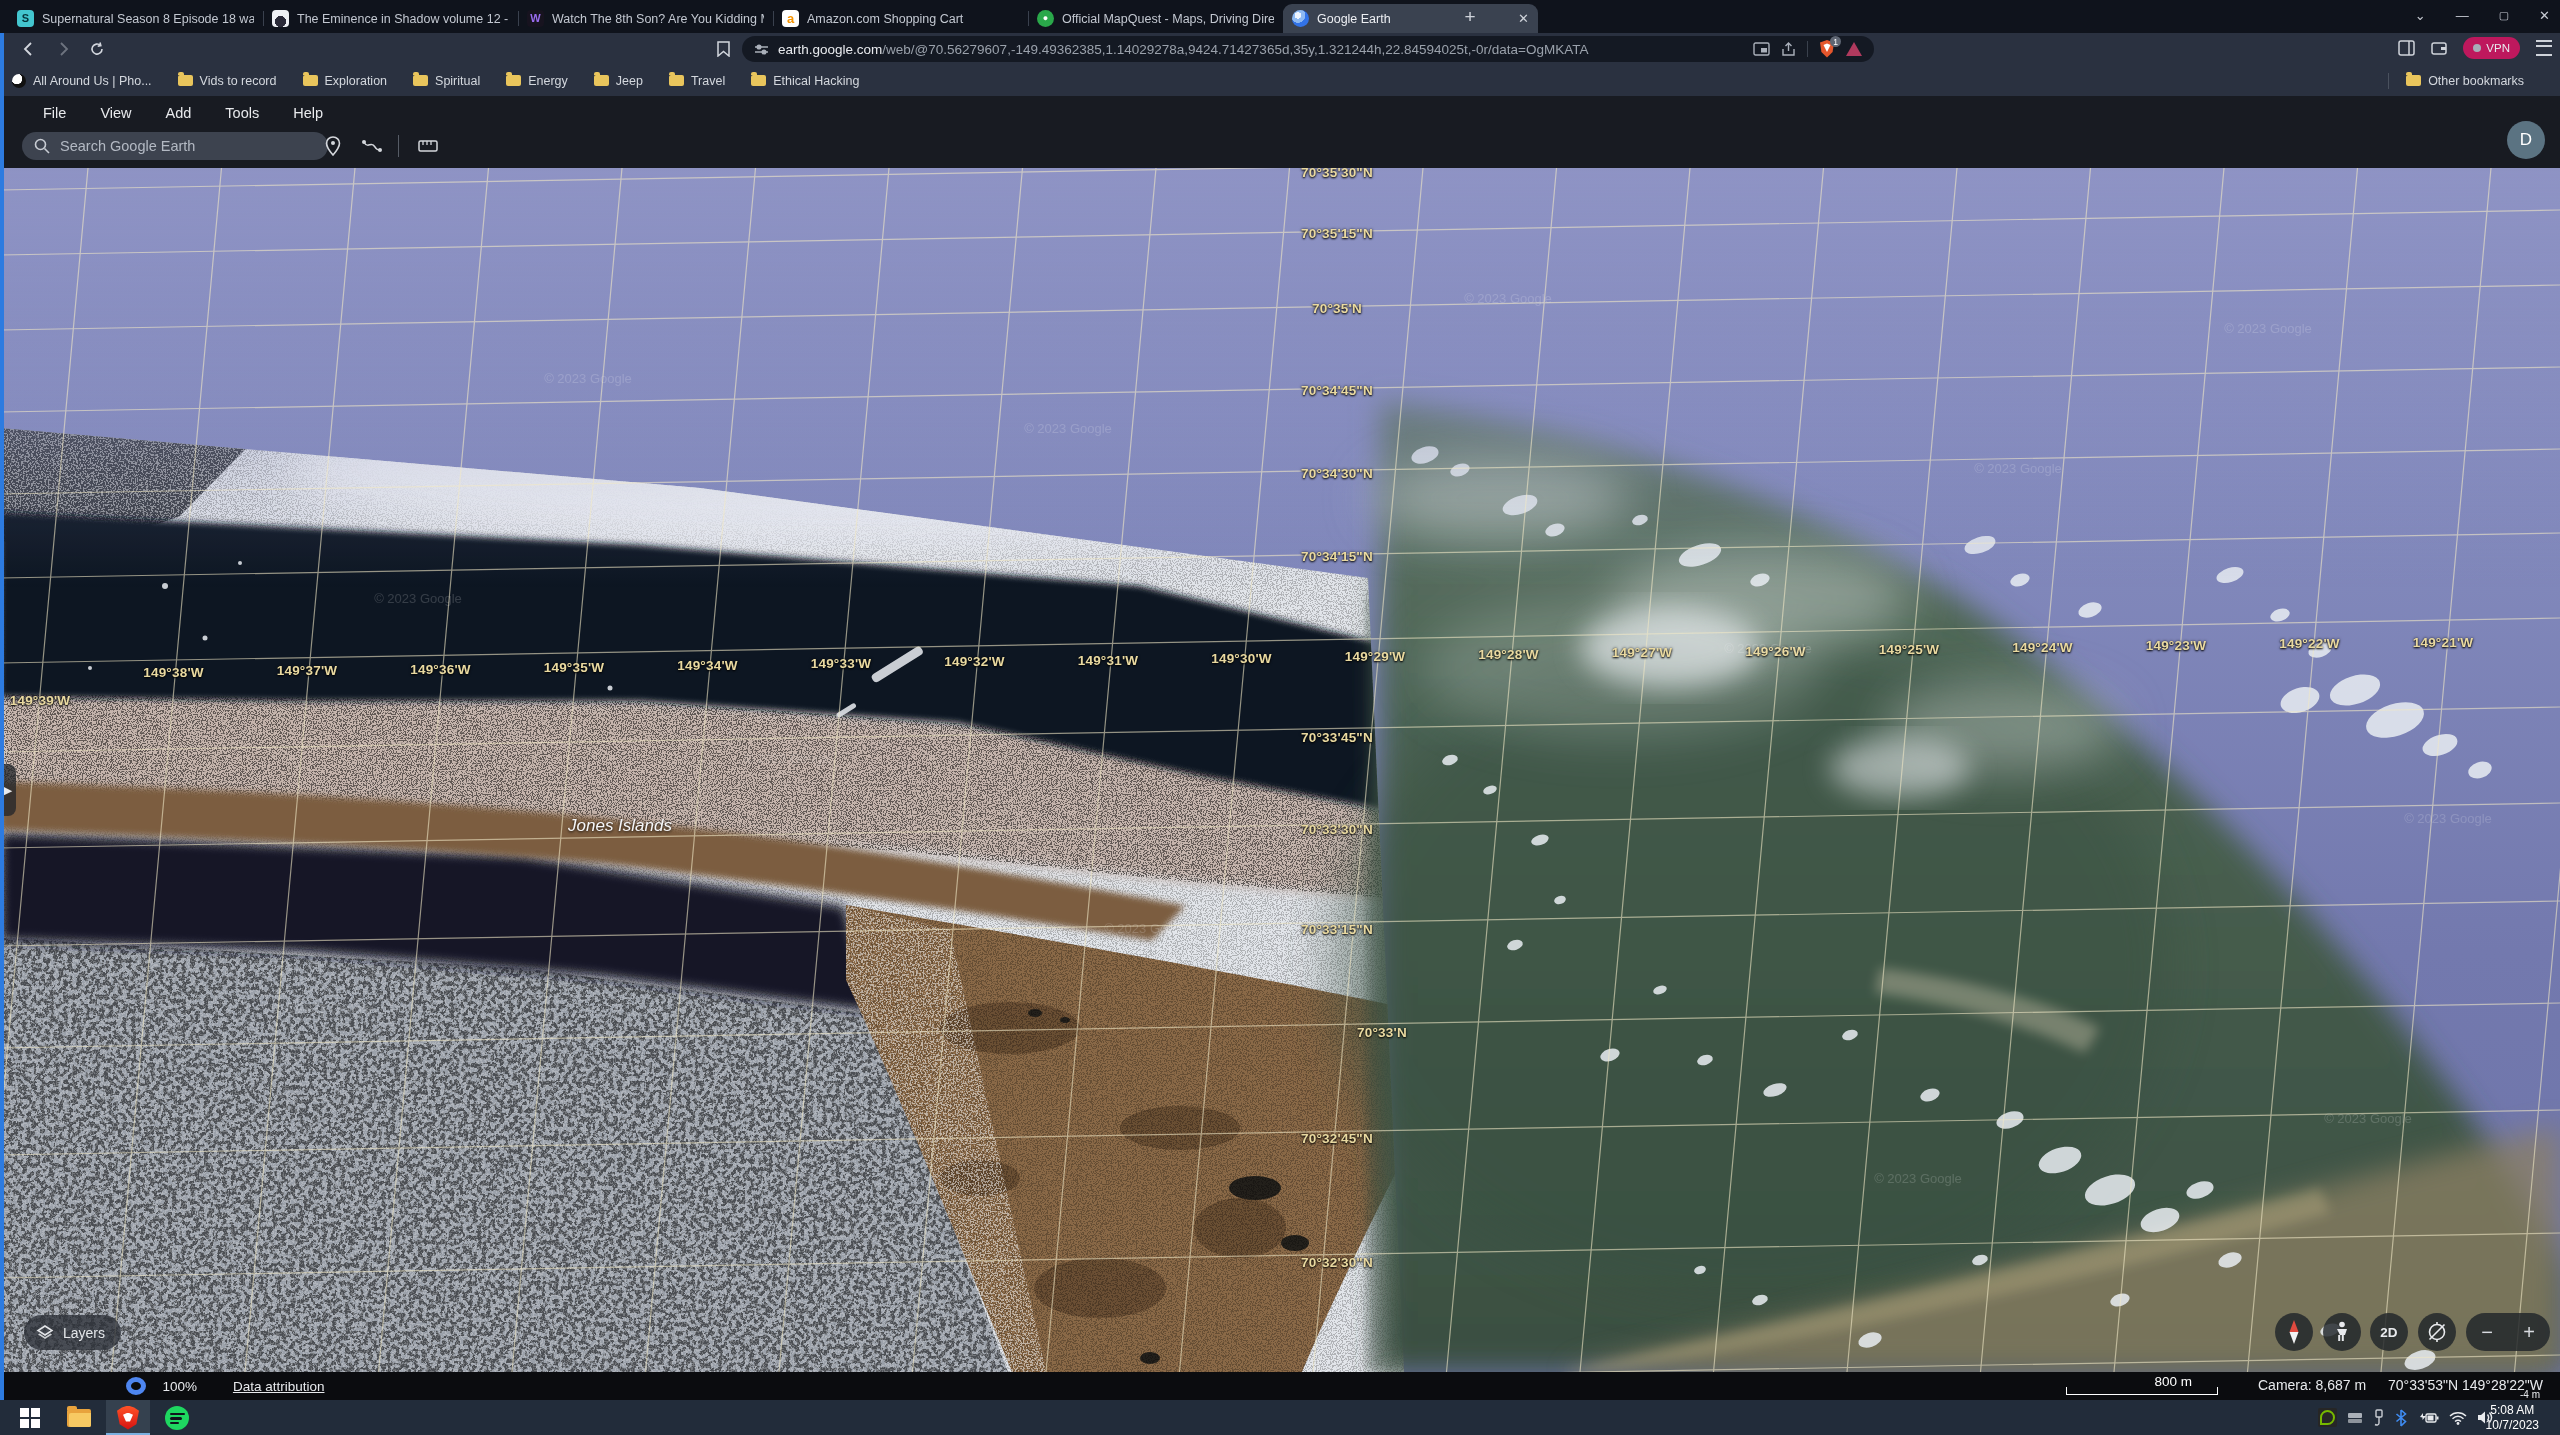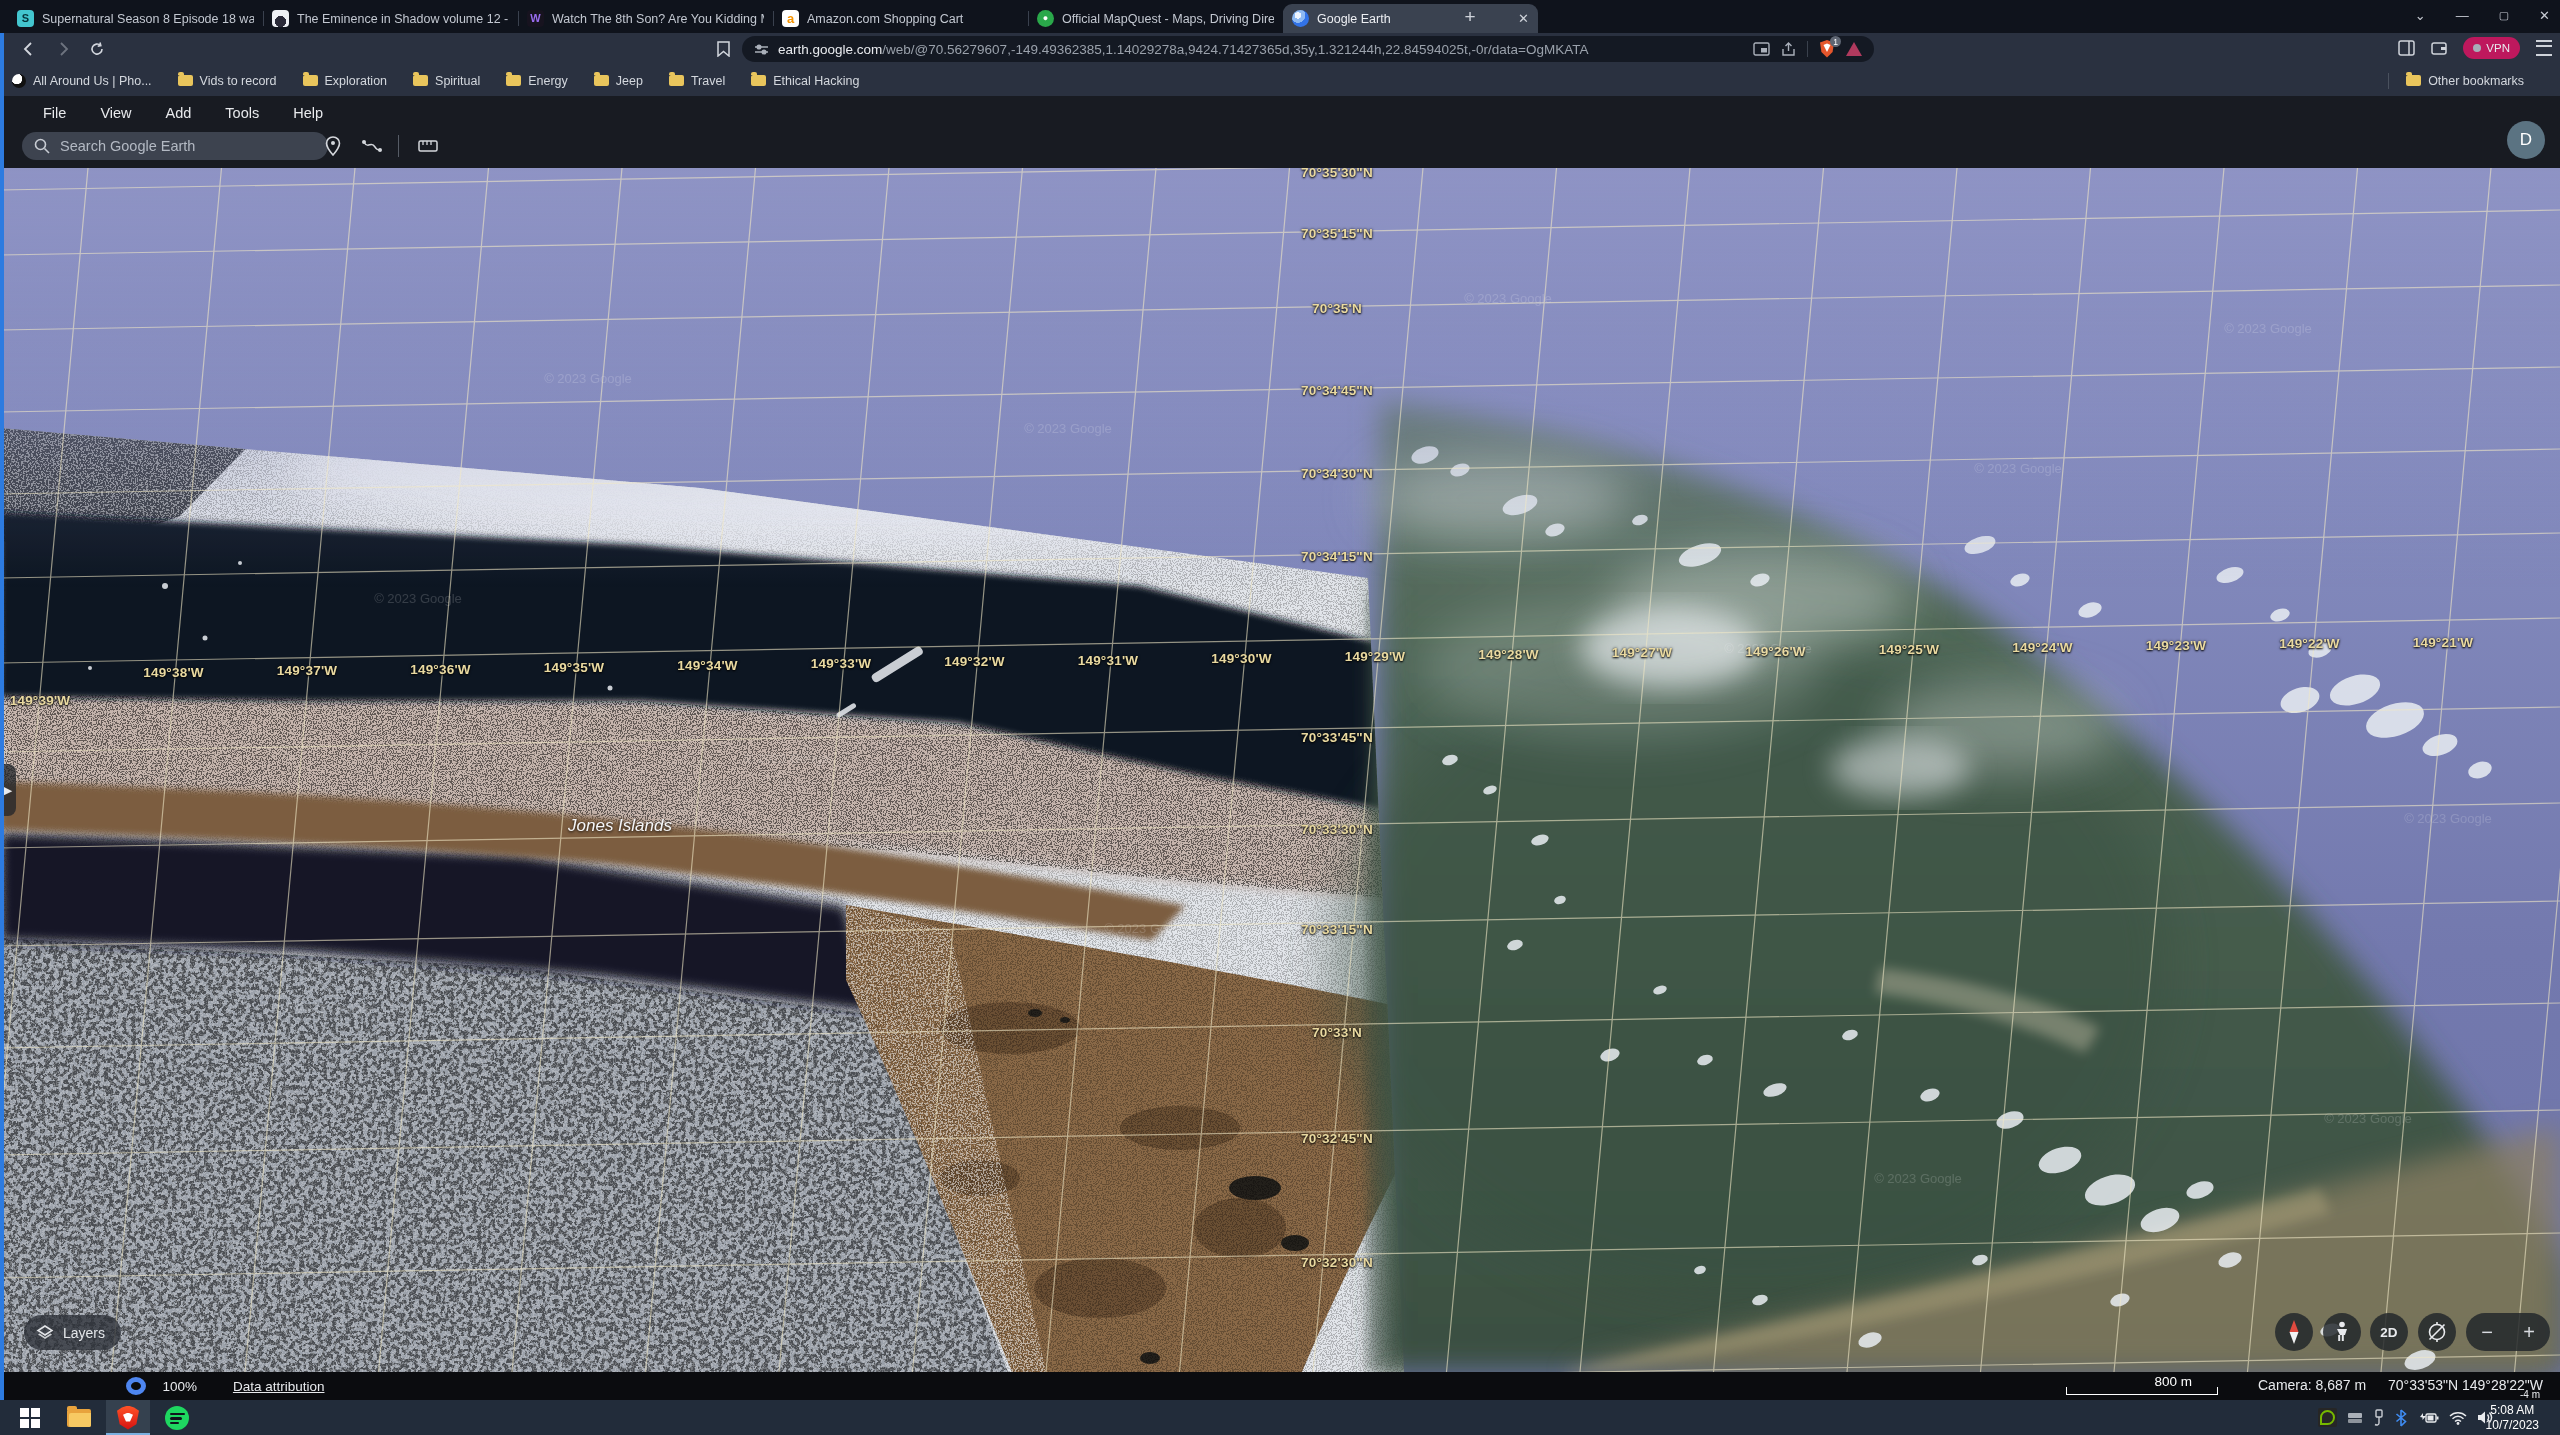--- a/index.html
+++ b/index.html
@@ -346,21 +346,21 @@
     <div class="gridlabel" style="left: 2443px; top: 641.6px;">149°21'W</div>
     <div class="gridlabel" style="left: 1337px; top: 172px;">70°35'30"N</div>
     <div class="gridlabel" style="left: 1337px; top: 233px;">70°35'15"N</div>
     <div class="gridlabel" style="left: 1337px; top: 308px;">70°35'N</div>
     <div class="gridlabel" style="left: 1337px; top: 390px;">70°34'45"N</div>
     <div class="gridlabel" style="left: 1337px; top: 473px;">70°34'30"N</div>
     <div class="gridlabel" style="left: 1337px; top: 556px;">70°34'15"N</div>
     <div class="gridlabel" style="left: 1337px; top: 737px;">70°33'45"N</div>
     <div class="gridlabel" style="left: 1337px; top: 829px;">70°33'30"N</div>
     <div class="gridlabel" style="left: 1337px; top: 929px;">70°33'15"N</div>
-    <div class="gridlabel" style="left: 1337px; top: 1032px;">70°33'N</div>
+    <div class="gridlabel" style="left: 1382px; top: 1032px;">70°33'N</div>
     <div class="gridlabel" style="left: 1337px; top: 1138px;">70°32'45"N</div>
     <div class="gridlabel" style="left: 1337px; top: 1262px;">70°32'30"N</div>
     <div class="place" style="left: 620px; top: 826px;">Jones Islands</div>
     <div class="wm" style="left: 418px; top: 598px;">© 2023 Google</div>
     <div class="wm" style="left: 788px; top: 758px;">© 2023 Google</div>
     <div class="wm" style="left: 328px; top: 1008px;">© 2023 Google</div>
     <div class="wm" style="left: 688px; top: 1258px;">© 2023 Google</div>
     <div class="wm" style="left: 1148px; top: 928px;">© 2023 Google</div>
     <div class="wm" style="left: 1508px; top: 298px;">© 2023 Google</div>
     <div class="wm" style="left: 1768px; top: 648px;">© 2023 Google</div>

